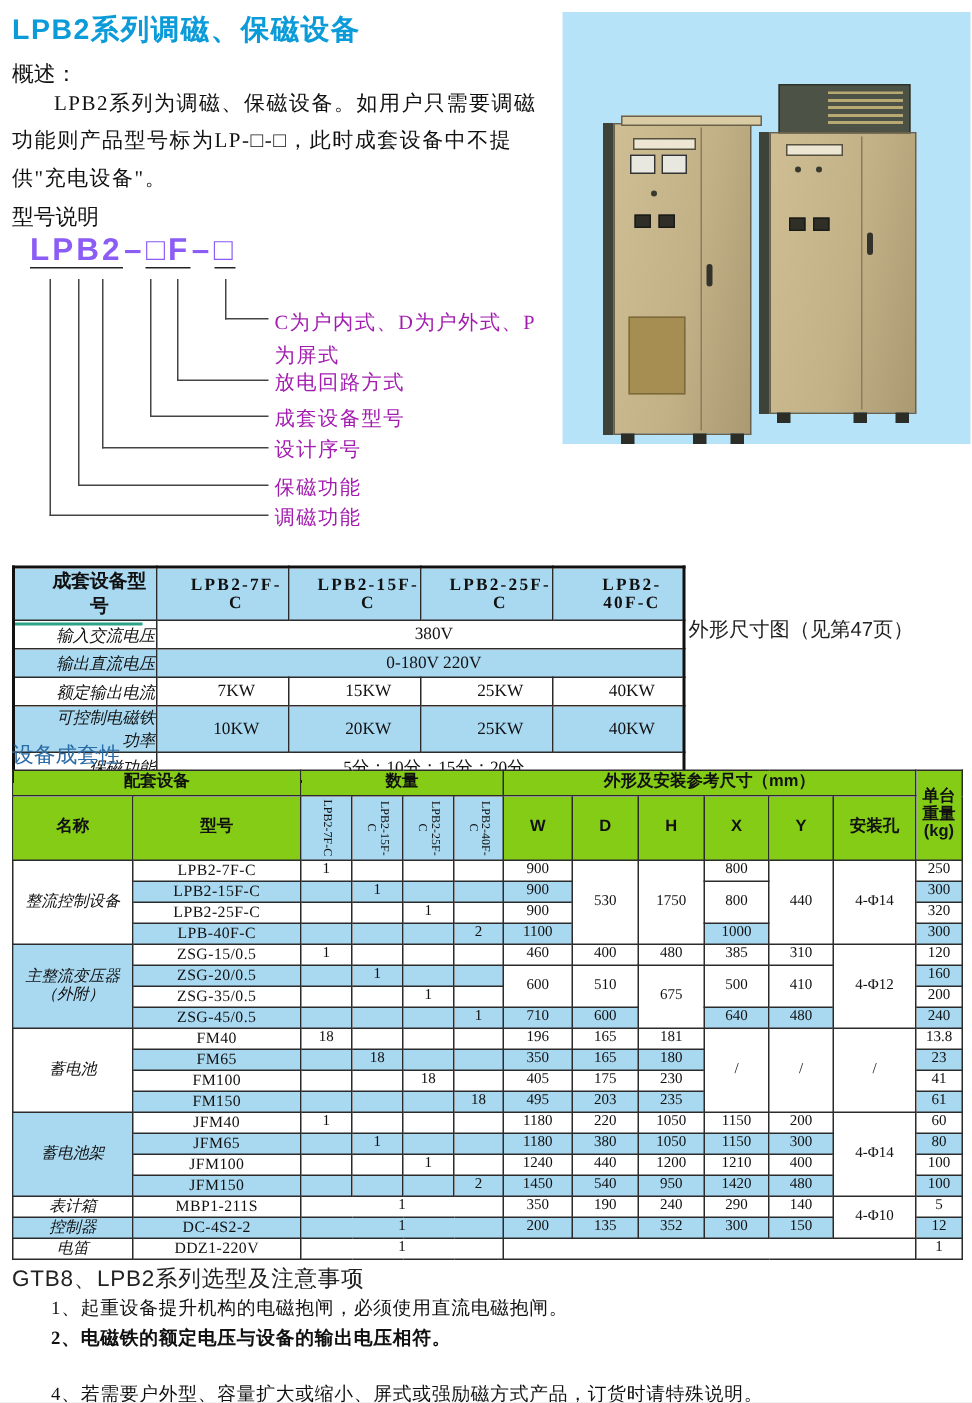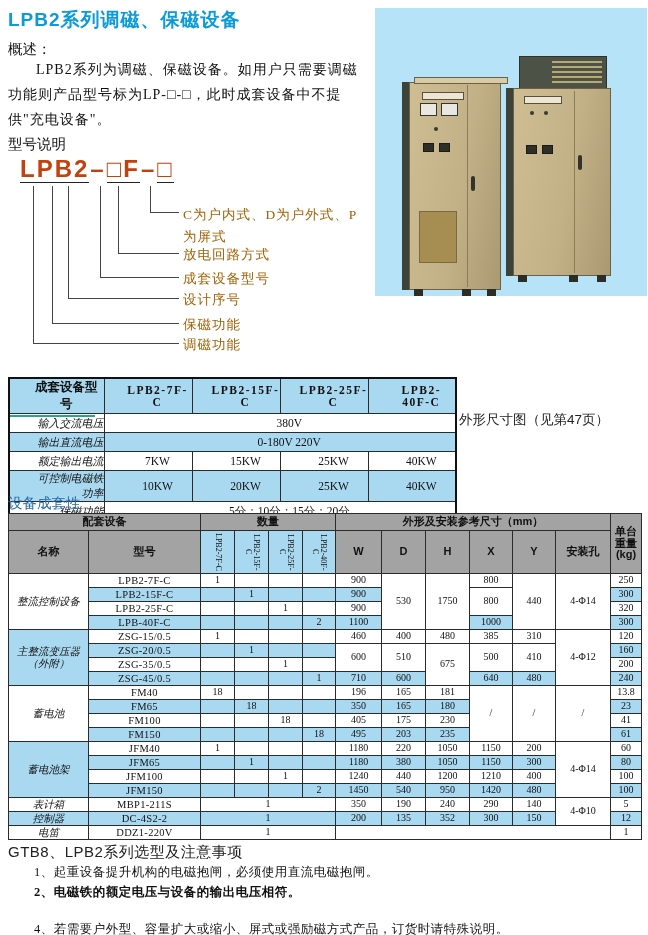--- a/index.html
+++ b/index.html
@@ -8,33 +8,33 @@
   
   .main-title{position:absolute;left:8px;top:7px;font-size:19px;font-weight:bold;
               letter-spacing:1px;color:#0a9bd8;}
   .h-black{position:absolute;font-size:14.5px;color:#111;}
   .h-blue{position:absolute;font-size:14.5px;color:#1673b1;}
   .teal-underline{border-bottom:2px solid #2aa387;padding-bottom:1px;}
   .overview-para{position:absolute;left:8px;top:57px;width:354px;
                  font-family:"Liberation Serif",serif;font-size:14px;line-height:25px;
                  text-indent:28px;letter-spacing:1px;}
   
-  .model-code{position:absolute;left:20px;top:155px;font-size:24px;letter-spacing:2px;
-              font-weight:bold;color:#c2410c;white-space:nowrap;text-align:center;}
+  .model-code{position:absolute;left:20px;top:155px;font-size:21px;letter-spacing:2px;
+              font-weight:bold;color:#8b5cf6;white-space:nowrap;text-align:center;}
   .model-code .u{border-bottom:1.5px solid #222;padding-bottom:0px;}
   .model-code .dash{padding:0 1px;}
   .co{position:absolute;border-left:1px solid #444;border-bottom:1px solid #444;}
   .co1{left:150px;top:186px;width:28px;height:26px;}
   .co2{left:118px;top:186px;width:60px;height:67px;}
   .co3{left:100px;top:186px;width:78px;height:91px;}
   .co4{left:68px; top:186px;width:110px;height:112px;}
   .co5{left:52px; top:186px;width:126px;height:137px;}
   .co6{left:33px; top:186px;width:145px;height:157px;}
   .colb{position:absolute;left:183px;font-family:"Liberation Serif",serif;
-        font-size:13.5px;letter-spacing:1px;color:#a16207;}
+        font-size:13.5px;letter-spacing:1px;color:#a21caf;}
   .lb1{top:204px;width:178px;line-height:22px;}
   .lb2{top:246px;} .lb3{top:270px;} .lb4{top:291px;} .lb5{top:316px;} .lb6{top:336px;}
   
   .photo{position:absolute;left:375px;top:8px;width:272px;height:288px;background:#b7e3f8;}
   .cab{position:absolute;border:1px solid #6b6049;
        background:linear-gradient(100deg,#cfbd94 0%,#c2b087 55%,#ab9a71 100%);}
   .cab-left{left:34px;top:74px;width:90px;height:206px;}
   .cab-right{left:138px;top:80px;width:96px;height:186px;}
   .side{position:absolute;background:#3d4338;top:-1px;height:calc(100% + 2px);width:7px;left:-8px;}
   .lid{position:absolute;left:4px;top:-6px;width:92px;height:5px;background:#d9cba3;border:1px solid #6b6049;}
@@ -47,21 +47,21 @@
   .dot{position:absolute;width:4px;height:4px;border-radius:50%;background:#3a3a30;}
   .seam{position:absolute;top:2px;bottom:2px;border-left:1px solid #8a7d5d;}
   .handle{position:absolute;width:4px;height:15px;background:#33332b;border-radius:2px;}
   .vent{position:absolute;left:9px;bottom:26px;width:36px;height:50px;background:#a68e52;border:1px solid #7d6a3c;}
   .foot{position:absolute;bottom:-7px;width:9px;height:7px;background:#2d2d27;}
   
   table{border-collapse:collapse;table-layout:fixed;}
   td{border:1px solid #2b2b2b;text-align:center;vertical-align:middle;padding:0;
      font-family:"Liberation Serif",serif;font-size:10px;color:#111;overflow:hidden;}
   .b{background:#a9d9f1;}
-  .hd{background:#a3a3a3;font-family:"Liberation Sans",sans-serif;font-weight:bold;font-size:11px;line-height:1.15;}
+  .hd{background:#84cc16;font-family:"Liberation Sans",sans-serif;font-weight:bold;font-size:11px;line-height:1.15;}
   .vert{background:#a9d9f1;writing-mode:vertical-rl;font-size:8px;letter-spacing:0;
         font-family:"Liberation Serif",serif;font-weight:normal;padding:1px 0;}
   .nm{font-style:italic;font-size:10.5px;line-height:1.15;}
   .md{font-size:10.5px;letter-spacing:0.3px;}
   .params{position:absolute;left:8px;top:377px;width:447px;border:2px solid #111;}
   .params td{font-size:11.5px;height:18px;padding-left:19px;}
   .params .pl{font-style:italic;font-size:11px;text-align:right;}
   .params .ph{font-family:"Liberation Sans",sans-serif;font-weight:bold;font-size:12.5px;background:#a9d9f1;}
   .params .pm{font-weight:bold;letter-spacing:1.5px;font-size:11.5px;background:#a9d9f1;}
   .dim-note{position:absolute;left:459px;top:411px;font-size:13.5px;color:#222;}

